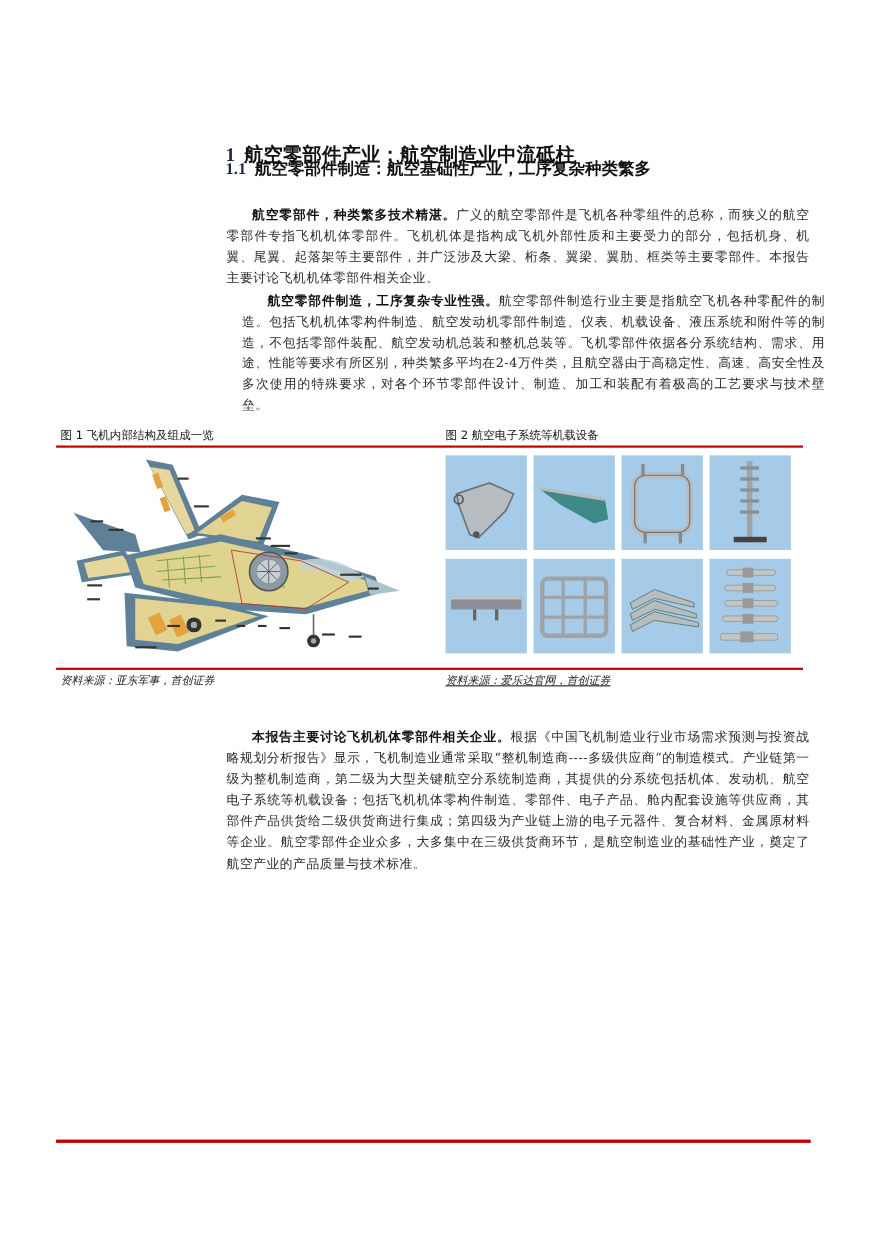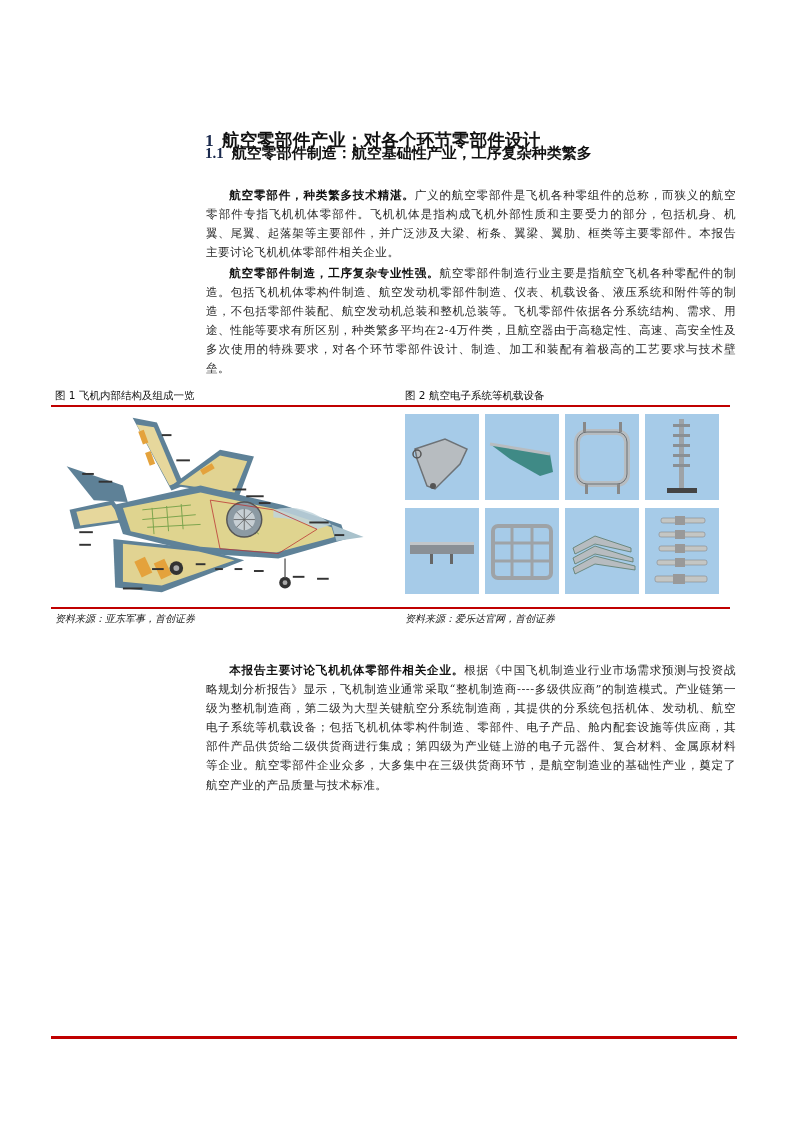--- a/index.html
+++ b/index.html
@@ -17,31 +17,31 @@
   .fig-title { top: 389px; font-family: "DejaVu Sans", sans-serif; font-size: 10.5px; color: #111; white-space: nowrap; }
   .redline { background: #c00000; }
   .source { top: 612px; font-style: italic; font-size: 10px; color: #222; white-space: nowrap; font-family: "DejaVu Serif", serif; }
   .tile { position: absolute; width: 74px; height: 86px; background: #a6cbe8; overflow: hidden; }
   .tile svg { width: 100%; height: 100%; display: block; }
 </style>
 </head>
 <body>
 
 <div class="abs h1">
-  <span class="num">1</span><span>航空零部件产业：对各个环节零部件设计</span>
+  <span class="num">1</span><span>航空零部件产业：航空制造业中流砥柱</span>
 </div>
 <div class="abs h2">
   <span class="num">1.1</span><span>航空零部件制造：航空基础性产业，工序复杂种类繁多</span>
 </div>
 
 <div class="abs para" style="top:186px;">
   <b>航空零部件，种类繁多技术精湛。</b><span>广义的航空零部件是飞机各种零组件的总称，而狭义的航空零部件专指飞机机体零部件。飞机机体是指构成飞机外部性质和主要受力的部分，包括机身、机翼、尾翼、起落架等主要部件，并广泛涉及大梁、桁条、翼梁、翼肋、框类等主要零部件。本报告主要讨论飞机机体零部件相关企业。</span>
 </div>
 
-<div class="abs para" style="top:264px;">
+<div class="abs para" style="top:264px;margin-left:14px;">
   <b>航空零部件制造，工序复杂专业性强。</b><span>航空零部件制造行业主要是指航空飞机各种零配件的制造。包括飞机机体零构件制造、航空发动机零部件制造、仪表、机载设备、液压系统和附件等的制造，不包括零部件装配、航空发动机总装和整机总装等。飞机零部件依据各分系统结构、需求、用途、性能等要求有所区别，种类繁多平均在2-4万件类，且航空器由于高稳定性、高速、高安全性及多次使用的特殊要求，对各个环节零部件设计、制造、加工和装配有着极高的工艺要求与技术壁垒。</span>
 </div>
 
 <div class="abs fig-title" style="left:55px;text-align:center;">
   <span>图 1</span>&nbsp;<span>飞机内部结构及组成一览</span>
 </div>
 <div class="abs fig-title" style="left:405px;">
   <span>图 2</span>&nbsp;<span>航空电子系统等机载设备</span>
 </div>
 
@@ -209,19 +209,19 @@
           <rect x="30" y="50" width="10" height="9"></rect>
           <rect x="28" y="66" width="12" height="10"></rect>
         </g>
       </svg>
   </div>
 </div>
 
 <div class="abs redline" style="left:51px; top:607px; width:679px; height:2px;"></div>
 
 <div class="abs source" style="left:55px;font-family:Liberation Mono, monospace;">资料来源：亚东军事，首创证券</div>
-<div class="abs source" style="left:405px;">资料来源：爱乐达官网，首创证券</div>
+<div class="abs source" style="left:405px;text-decoration:underline;">资料来源：爱乐达官网，首创证券</div>
 
 <div class="abs para" style="top:661px;">
   <b>本报告主要讨论飞机机体零部件相关企业。</b><span>根据《中国飞机制造业行业市场需求预测与投资战略规划分析报告》显示，飞机制造业通常采取“整机制造商----多级供应商”的制造模式。产业链第一级为整机制造商，第二级为大型关键航空分系统制造商，其提供的分系统包括机体、发动机、航空电子系统等机载设备；包括飞机机体零构件制造、零部件、电子产品、舱内配套设施等供应商，其部件产品供货给二级供货商进行集成；第四级为产业链上游的电子元器件、复合材料、金属原材料等企业。航空零部件企业众多，大多集中在三级供货商环节，是航空制造业的基础性产业，奠定了航空产业的产品质量与技术标准。</span>
 </div>
 
 <div class="abs redline" style="left:51px; top:1036px; width:686px; height:3px;"></div>
 
 </body></html>

